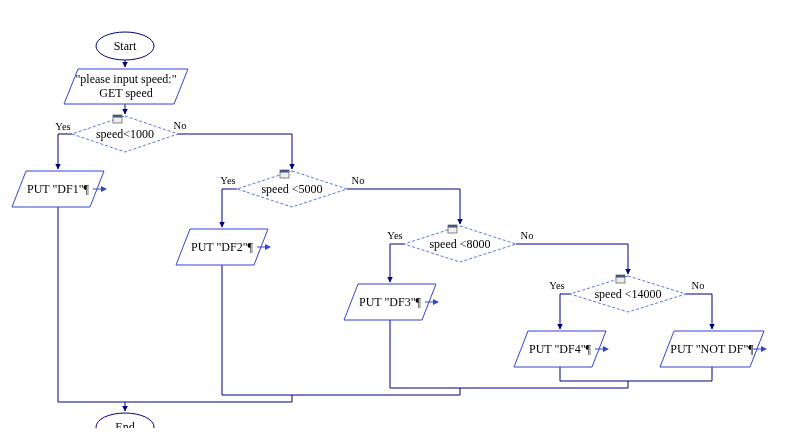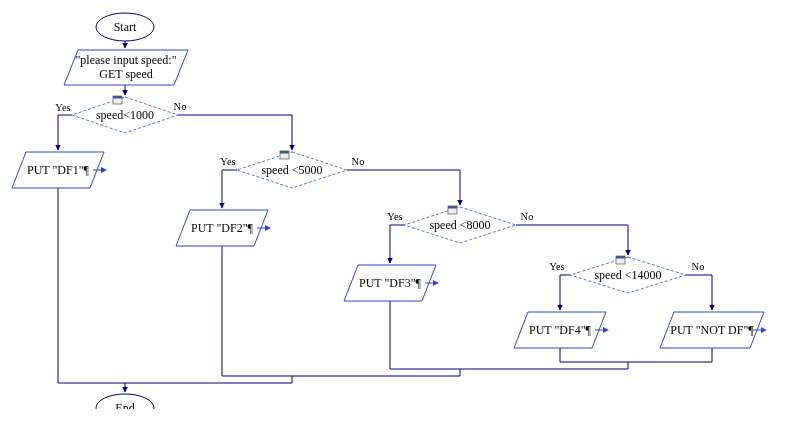--- a/index.html
+++ b/index.html
@@ -6,20 +6,21 @@
     margin: 0;
     padding: 0;
     background: #ffffff;
   }
   .canvas-wrap {
     width: 786px;
     height: 409px;
     position: relative;
     background: #ffffff;
     font-family: "Liberation Serif", serif;
+    margin-top: 19px;
   }
   svg { display: block; }
   .node-text {
     font-family: "Liberation Serif", serif;
     font-size: 12px;
     fill: #000000;
   }
   .branch-text {
     font-family: "Liberation Serif", serif;
     font-size: 10.5px;

